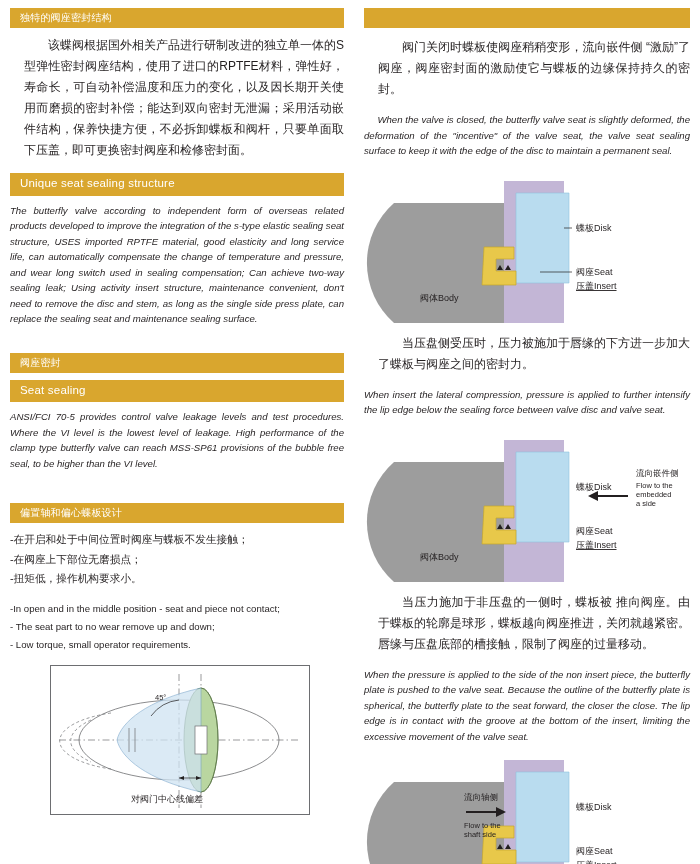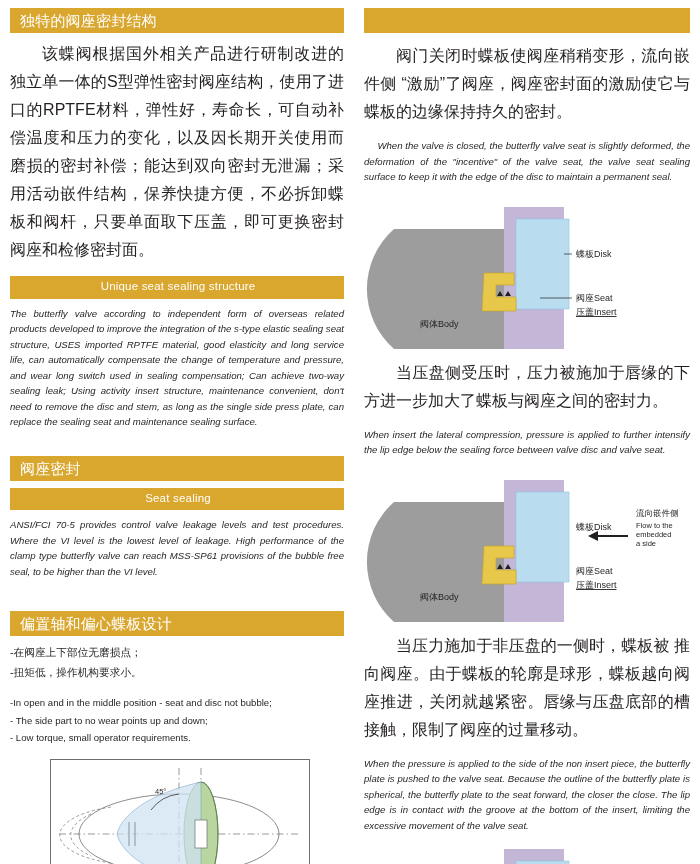--- a/index.html
+++ b/index.html
@@ -32,35 +32,34 @@
   
   .bar {
     background: #d9a62e;
     color: #ffffff;
     font-size: 10.5px;
     line-height: 1;
     padding: 5px 8px 5px 10px;
     font-weight: normal;
     letter-spacing: 0.2px;
   }
-  .bar.cn { font-size: 15px; }
+  .bar.cn { font-size: 10px; }
   .bar.en {
     font-size: 11.5px;
     padding: 5px 8px 6px 10px;
-    text-align: center;
   }
   .bar-wrap { margin-bottom: 7px; }
 
   
   .cn-body {
-    font-size: 16px;
+    font-size: 12px;
     line-height: 1.75;
     text-align: justify;
     color: #231f20;
-    margin: 0 0 12px 0;
+    margin: 0 0 12px 14px;
     text-indent: 2em;
   }
   .cn-list {
     font-size: 10.7px;
     line-height: 1.8;
     color: #231f20;
     margin: 0 0 12px 0;
   }
   .en-body {
     font-size: 9.6px;
@@ -131,26 +130,27 @@
       <p class="en-body">ANSI/FCI 70-5 provides control valve leakage levels and test procedures. Where the VI level is the lowest level of leakage. High performance of the clamp type butterfly valve can reach MSS-SP61 provisions of the bubble free seal, to be higher than the VI level.</p>
     </div>
 
     <div class="spacer-18"></div>
 
     <div class="block">
       <div class="bar-wrap">
         <div class="bar cn">偏置轴和偏心蝶板设计</div>
       </div>
       <div class="cn-list">
+        <div>-在开启和处于中间位置时阀座与蝶板不发生接触；</div>
         <div>-在阀座上下部位无磨损点；</div>
         <div>-扭矩低，操作机构要求小。</div>
       </div>
       <div class="en-list">
-        <div>-In open and in the middle position - seat and disc not bubble;</div>
-        <div>- The side part to no wear points up and down;</div>
+        <div>-In open and in the middle position - seat and piece not contact;</div>
+        <div>- The seat part to no wear remove up and down;</div>
         <div>- Low torque, small operator requirements.</div>
       </div>
     </div>
 
     <div class="tech-drawing">
       <svg width="258" height="148" viewBox="0 0 258 148">
 
         <line x1="8" y1="74" x2="250" y2="74" stroke="#6d6e71" stroke-width="0.7" stroke-dasharray="7,3,1.5,3"></line>
 
         <line x1="128" y1="8" x2="128" y2="142" stroke="#6d6e71" stroke-width="0.7" stroke-dasharray="7,3,1.5,3"></line>

